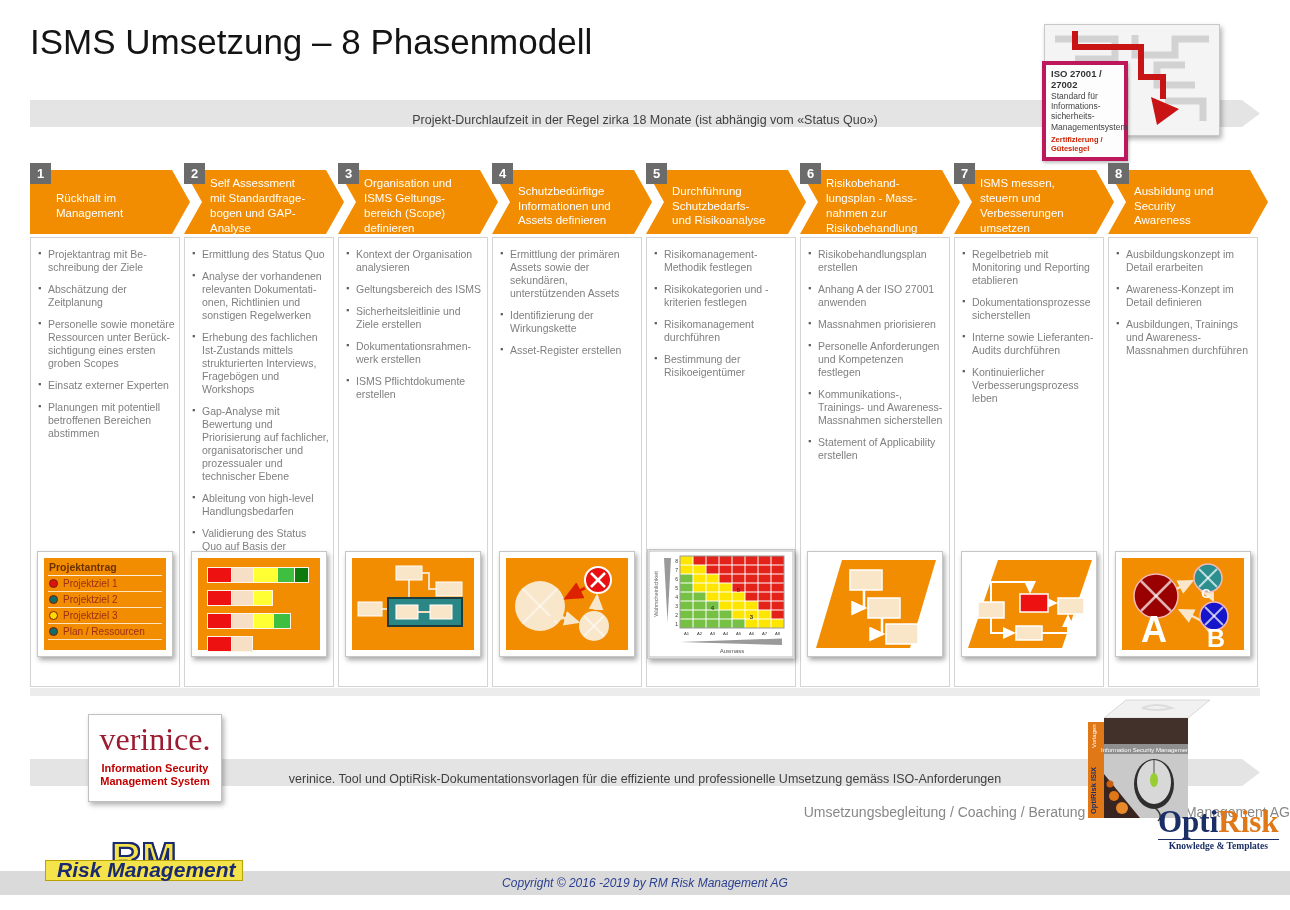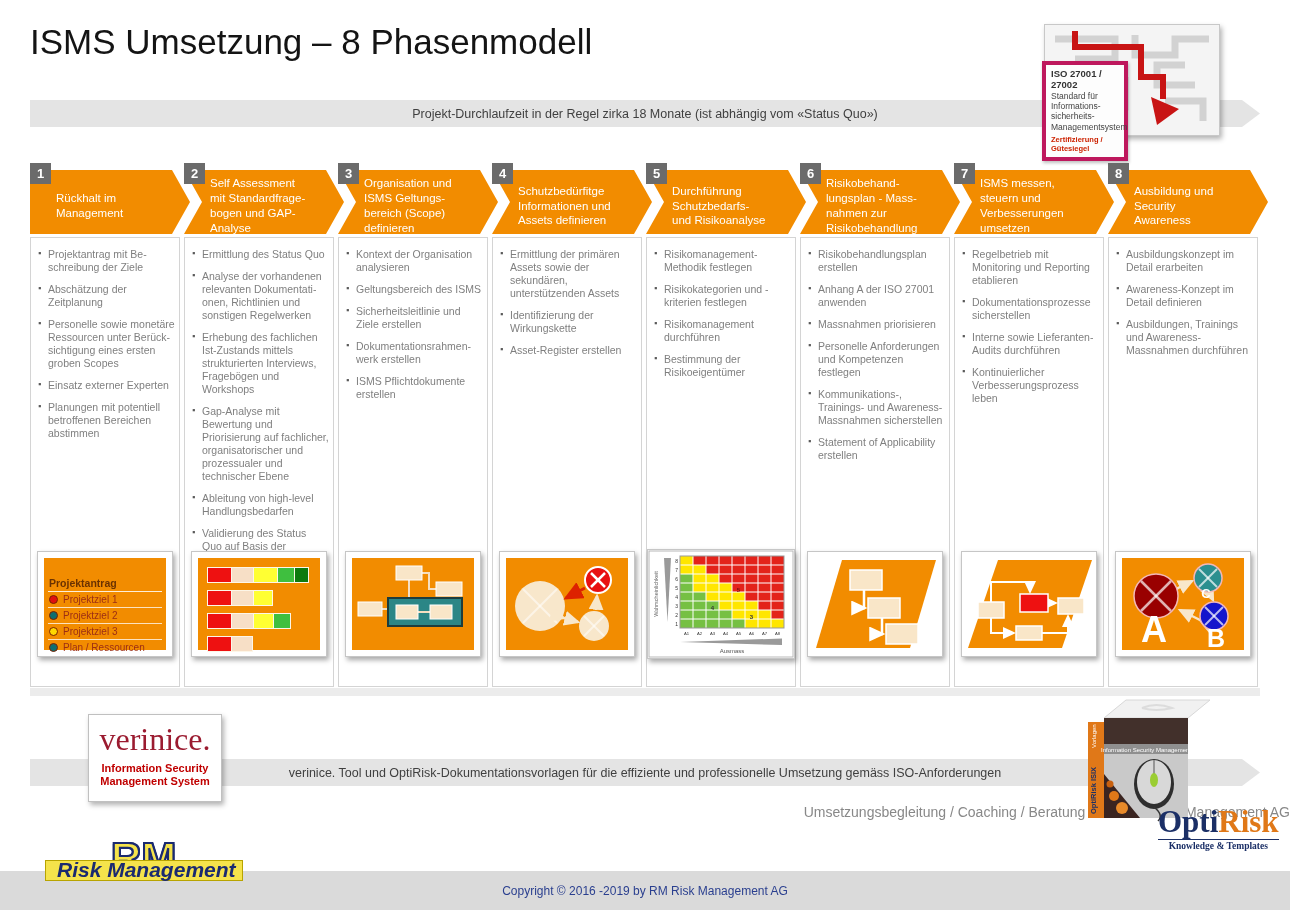--- a/index.html
+++ b/index.html
@@ -5,21 +5,21 @@
   * { margin:0; padding:0; box-sizing:border-box; }
   body { background:#fff; }
   .page { position:relative; width:1290px; height:910px; background:#fff;
           font-family:"Liberation Sans", sans-serif; overflow:hidden; }
 
   .page-title { position:absolute; left:30px; top:22px; font-size:35px; color:#141414;
                 font-weight:400; letter-spacing:0px; }
 
   .banner { position:absolute; left:30px; width:1230px; height:27px; background:#e4e4e4;
             clip-path:polygon(0 0, calc(100% - 18px) 0, 100% 50%, calc(100% - 18px) 100%, 0 100%);
-            display:flex; align-items:center; justify-content:center; }
+            display:flex; align-items:flex-end; justify-content:center; }
   .banner-top { top:100px; z-index:1; }
   .banner-bottom { top:759px; z-index:1; }
   .banner span { font-size:12.5px; color:#3f3f3f; }
 
   
   .maze-card { position:absolute; left:1044px; top:24px; width:176px; height:112px;
                background:#fff; border:1px solid #c8c8c8; box-shadow:2px 3px 5px rgba(0,0,0,.3);
                z-index:3; }
   .iso-label { position:absolute; left:-3px; top:36px; width:86px; background:#fdfdfd;
                border:4px solid #be185d; padding:3px 5px 4px 5px; box-shadow:1px 2px 3px rgba(0,0,0,.25); }
@@ -46,21 +46,21 @@
                line-height:1.24; color:#7f7f7f; }
   .colbox li::before { content:"▪"; position:absolute; left:0; top:0; color:#595959; font-size:9px; }
 
   
   .thumb { position:absolute; top:388px; left:7px; width:136px; height:106px; background:#fff;
            border:1px solid #c6c6c6; box-shadow:2px 3px 5px rgba(0,0,0,.35); z-index:2; }
   .thumb-inner { position:absolute; inset:6px; background:#F28C00; }
   .thumb svg { position:absolute; left:0; top:0; }
 
   
-  .t1 { padding:18px 4px; }
+  .t1 { padding:2px 4px; }
   .t1-title { font-size:10.5px; font-weight:bold; color:#6b3200; padding:1px 0 2px 1px;
               border-bottom:1px solid rgba(255,255,255,.85); }
   .t1-row { display:flex; align-items:center; gap:5px; padding:2px 0 2px 1px;
             border-bottom:1px solid rgba(255,255,255,.75); font-size:10px; color:#9c2e14; }
   .t1-dot { width:9px; height:9px; border-radius:50%; border:1px solid #7a2000; flex:0 0 auto; }
 
   
   .t2-bar { position:absolute; left:9px; height:16px; display:flex; }
   .t2-bar div { height:100%; border:1px solid #fdf6e8; border-right:none; }
   .t2-bar div:last-child { border-right:1px solid #fdf6e8; }
@@ -89,22 +89,22 @@
   .rm-label { position:absolute; left:12px; top:18px; font-size:21px; font-weight:bold;
               font-style:italic; color:#1a2a70; }
 
   .optibox { position:absolute; left:1082px; top:696px; width:134px; height:128px; z-index:2; }
   .opti-logo { position:absolute; left:1158px; top:806px; z-index:2; text-align:center; }
   .opti-word { font-family:"Liberation Serif", serif; font-size:31px; font-weight:bold; line-height:1; }
   .opti-word .p1 { color:#1b2f66; } .opti-word .p2 { color:#e07818; }
   .opti-tag { font-family:"Liberation Serif", serif; font-size:9.5px; font-weight:bold; color:#1b2f66;
               border-top:1px solid #1b2f66; margin-top:2px; padding-top:1px; }
 
-  .copyright-bar { position:absolute; left:0; top:871px; width:1290px; height:40px; background:#dadada;
-                   display:flex; align-items:center; justify-content:center; }
+  .copyright-bar { position:absolute; left:0; top:871px; width:1290px; height:24px; background:#dadada;
+                   display:flex; align-items:center; justify-content:center;font-style:italic; }
   .copyright-bar span { font-size:12px; color:#2a3f8f; }
 </style>
 </head>
 <body>
 
 <div class="page">
 
   <svg width="0" height="0" style="position:absolute">
     <defs>
       <marker id="ab" markerWidth="7" markerHeight="7" refX="5.5" refY="3" orient="auto">

